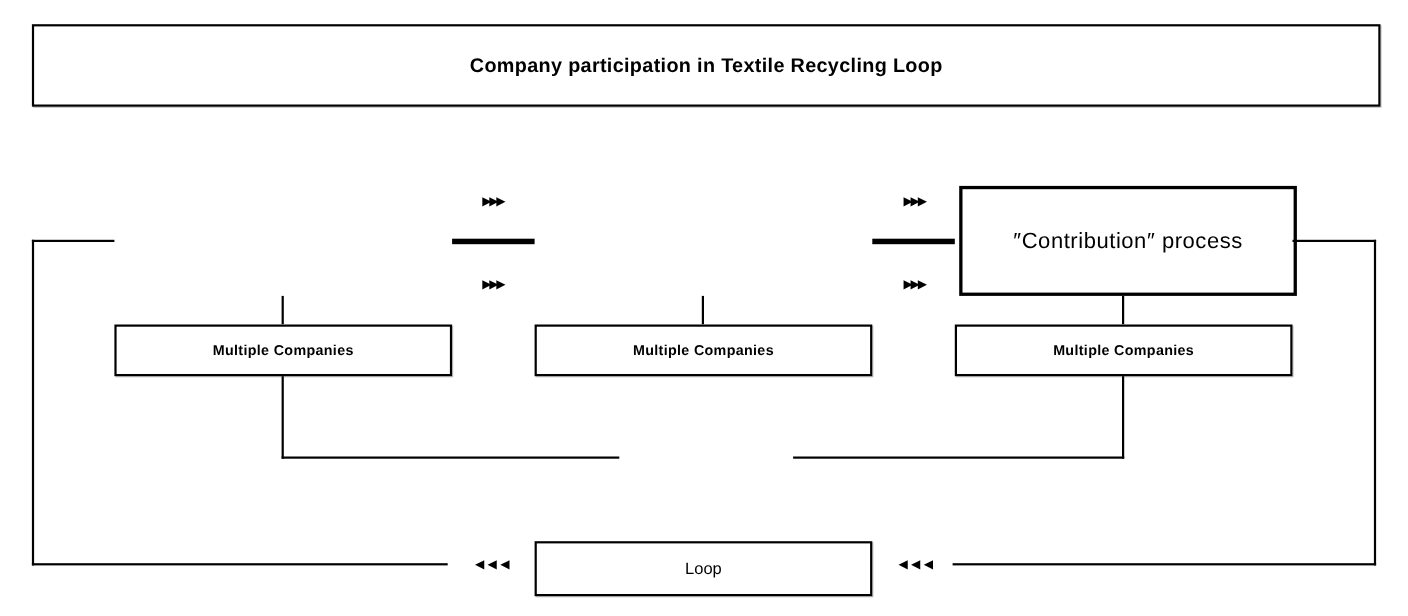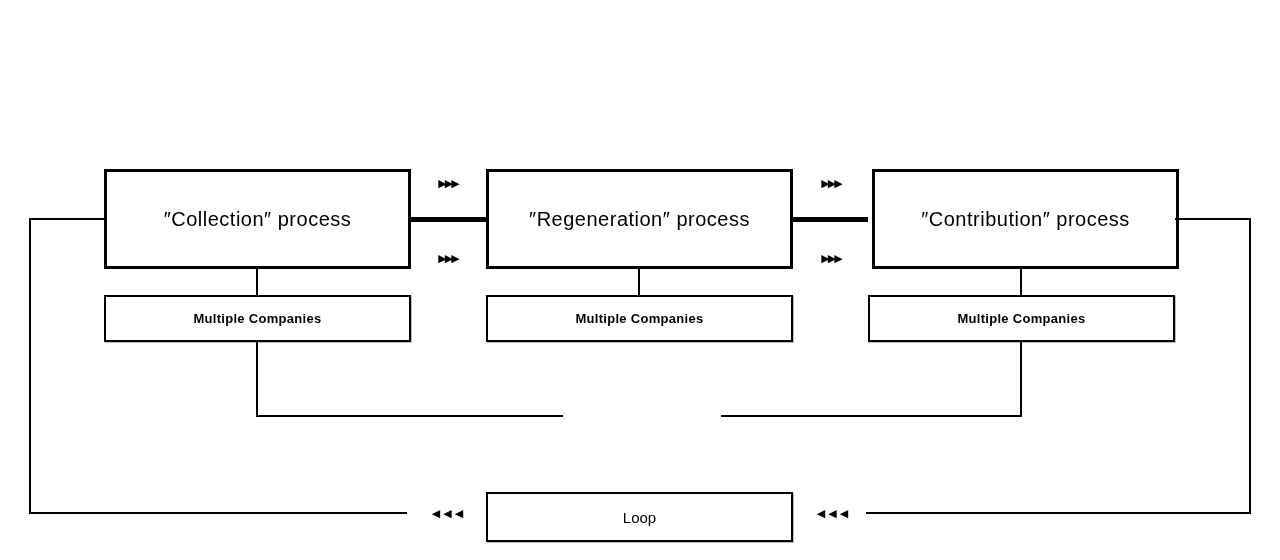--- a/index.html
+++ b/index.html
@@ -74,27 +74,24 @@
     white-space: nowrap;
   }
   .arrow-right { letter-spacing: -2px; }
   .arrow-left  { letter-spacing: 3px; }
 </style>
 </head>
 <body>
 
 <div class="canvas">
 
+  <div class="box title-box">
+    <span>Company participation in Textile Recycling Loop</span>
+  </div>
 
-  <div class="box process-box" style="left:104px;">
-    <span>″Collection″ process</span>
-  </div>
-  <div class="box process-box" style="left:486px;">
-    <span>″Regeneration″ process</span>
-  </div>
   <div class="box process-box" style="left:860px;margin-left:12px;">
     <span>″Contribution″ process</span>
   </div>
 
   <div class="line" style="left:411px; top:217px; width:75px; height:5px;"></div>
   <div class="line" style="left:793px; top:217px; width:75px; height:5px;"></div>
 
   <span class="arrow arrow-right" style="left:448px; top:183px;">▶▶▶</span>
   <span class="arrow arrow-right" style="left:448px; top:258px;">▶▶▶</span>
   <span class="arrow arrow-right" style="left:831px; top:183px;">▶▶▶</span>

